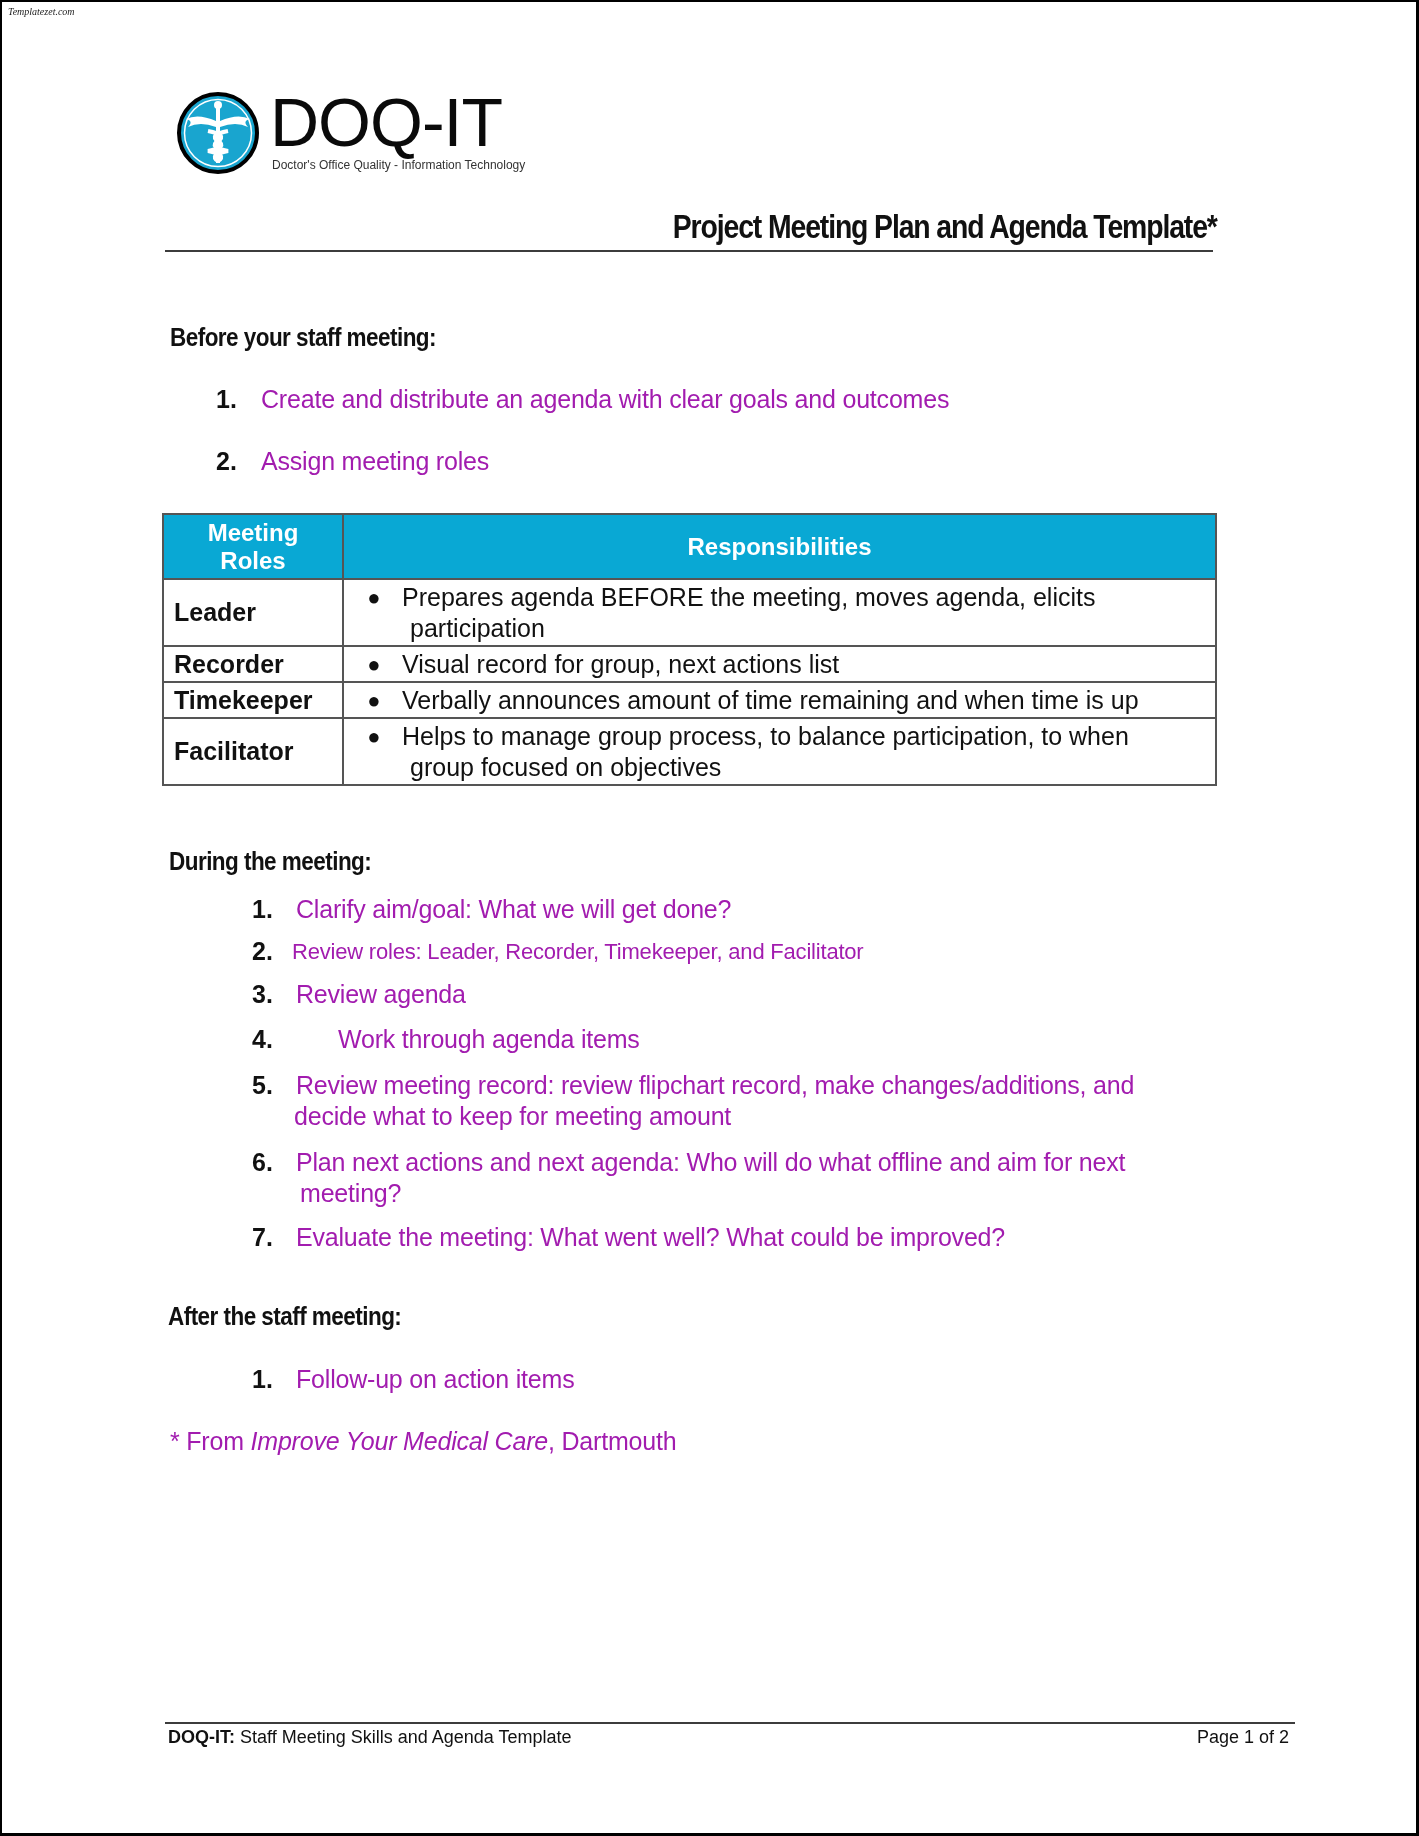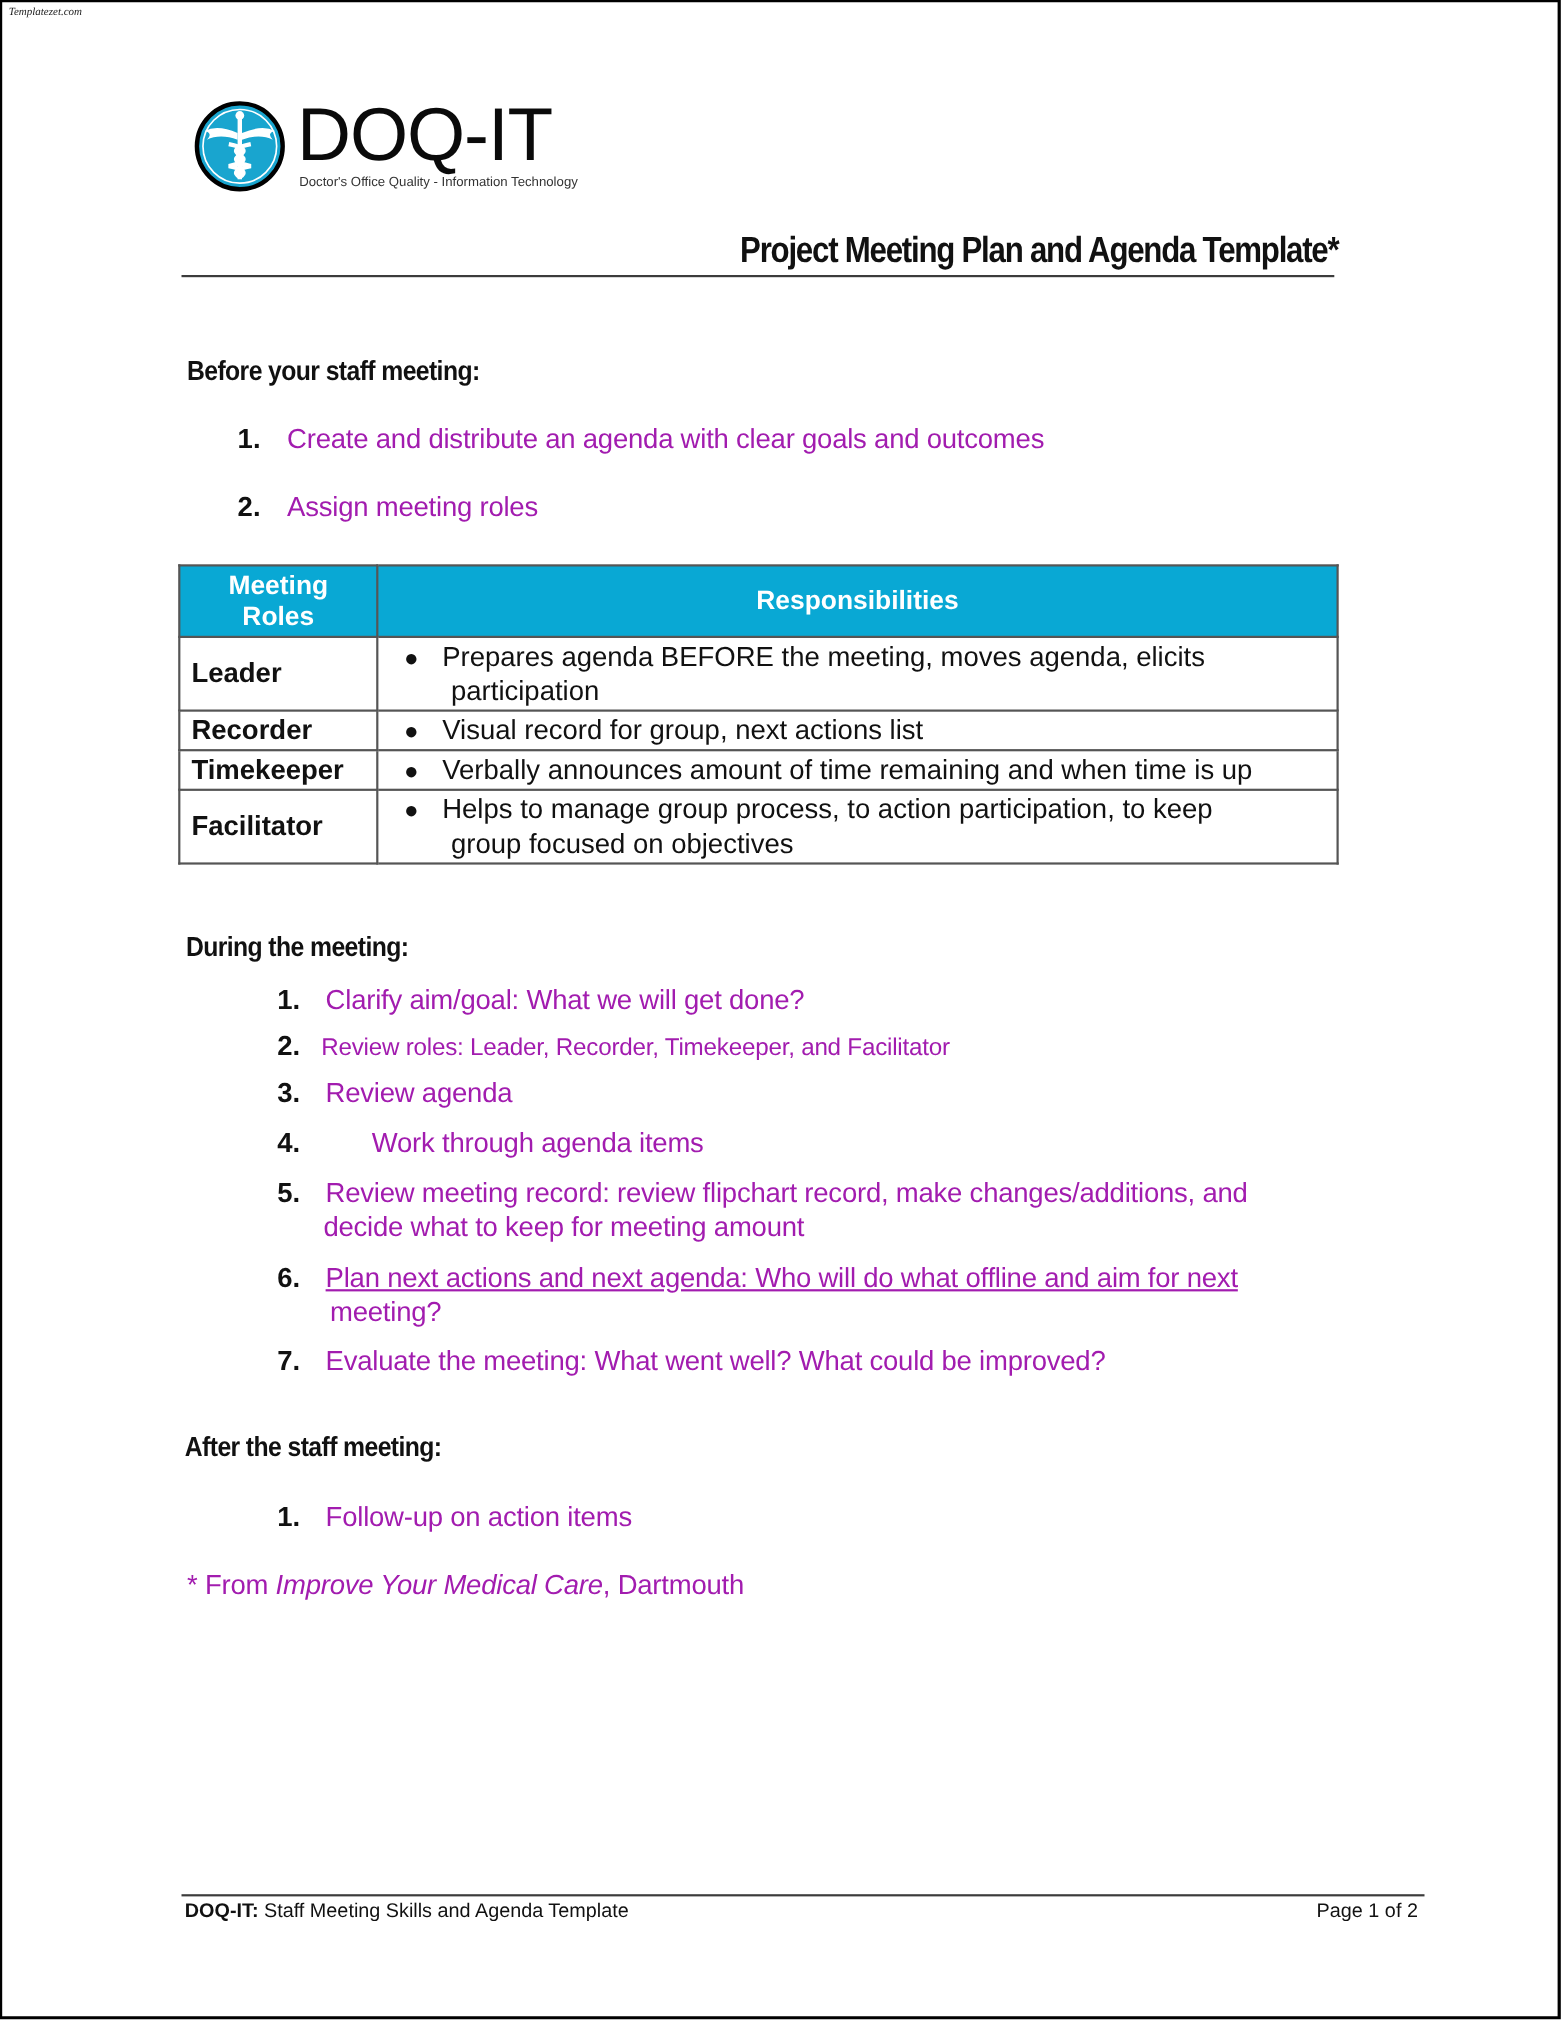--- a/index.html
+++ b/index.html
@@ -119,21 +119,21 @@
           <span class="dot">●</span>
           <span class="txt">Verbally announces amount of time remaining and when time is up</span>
         </div>
       </td>
     </tr>
     <tr style="height:67px;">
       <td class="role">Facilitator</td>
       <td class="resp">
         <div class="bul">
           <span class="dot">●</span>
-          <span class="txt"><span>Helps to manage group process, to action participation, to keep</span><span class="cont">group focused on objectives</span></span>
+          <span class="txt"><span>Helps to manage group process, to balance participation, to when</span><span class="cont">group focused on objectives</span></span>
         </div>
       </td>
     </tr>
   </tbody>
 </table>
 
 <div class="abs h2" style="left:169px; top:847px;">During the meeting:</div>
 
 <div>
   <div>
@@ -152,21 +152,21 @@
     <span class="num" style="left:252px; top:1025px;">4.</span>
     <span class="abs item" style="left:296px; top:1025px;margin-left:42px;">Work through agenda items</span>
   </div>
   <div>
     <span class="num" style="left:252px; top:1071px;">5.</span>
     <span class="abs item" style="left:296px; top:1071px;">Review meeting record: review flipchart record, make changes/additions, and</span>
     <span class="abs item" style="left:294px; top:1102px;">decide what to keep for meeting amount</span>
   </div>
   <div>
     <span class="num" style="left:252px; top:1148px;">6.</span>
-    <span class="abs item" style="left:296px; top:1148px;text-decoration:underline;">Plan next actions and next agenda: Who will do what offline and aim for next</span>
+    <span class="abs item" style="left:296px; top:1148px;">Plan next actions and next agenda: Who will do what offline and aim for next</span>
     <span class="abs item" style="left:300px; top:1179px;">meeting?</span>
   </div>
   <div>
     <span class="num" style="left:252px; top:1223px;">7.</span>
     <span class="abs item" style="left:296px; top:1223px;">Evaluate the meeting: What went well? What could be improved?</span>
   </div>
 </div>
 
 <div class="abs h2" style="left:168px; top:1302px;">After the staff meeting:</div>
 <div>

